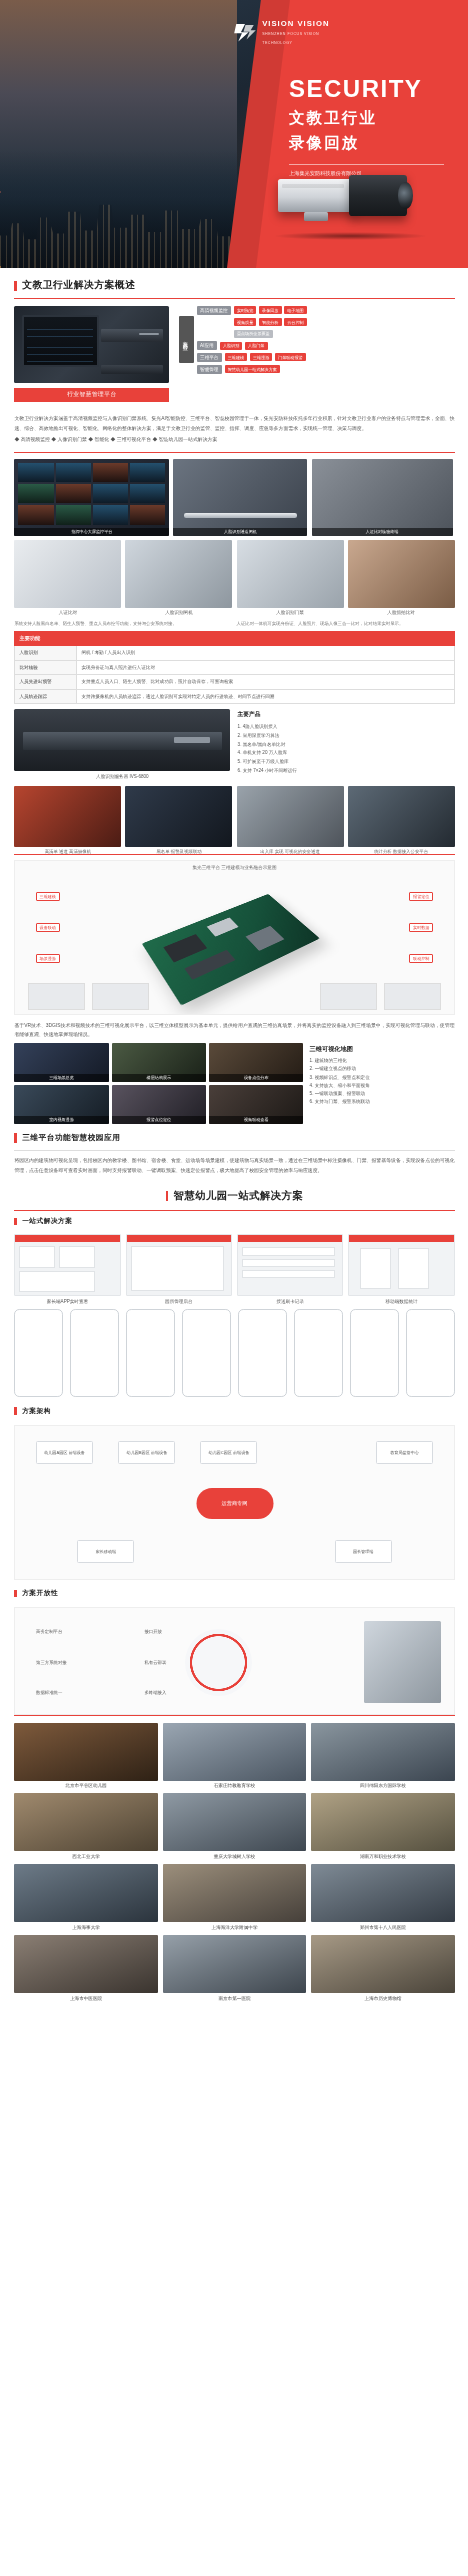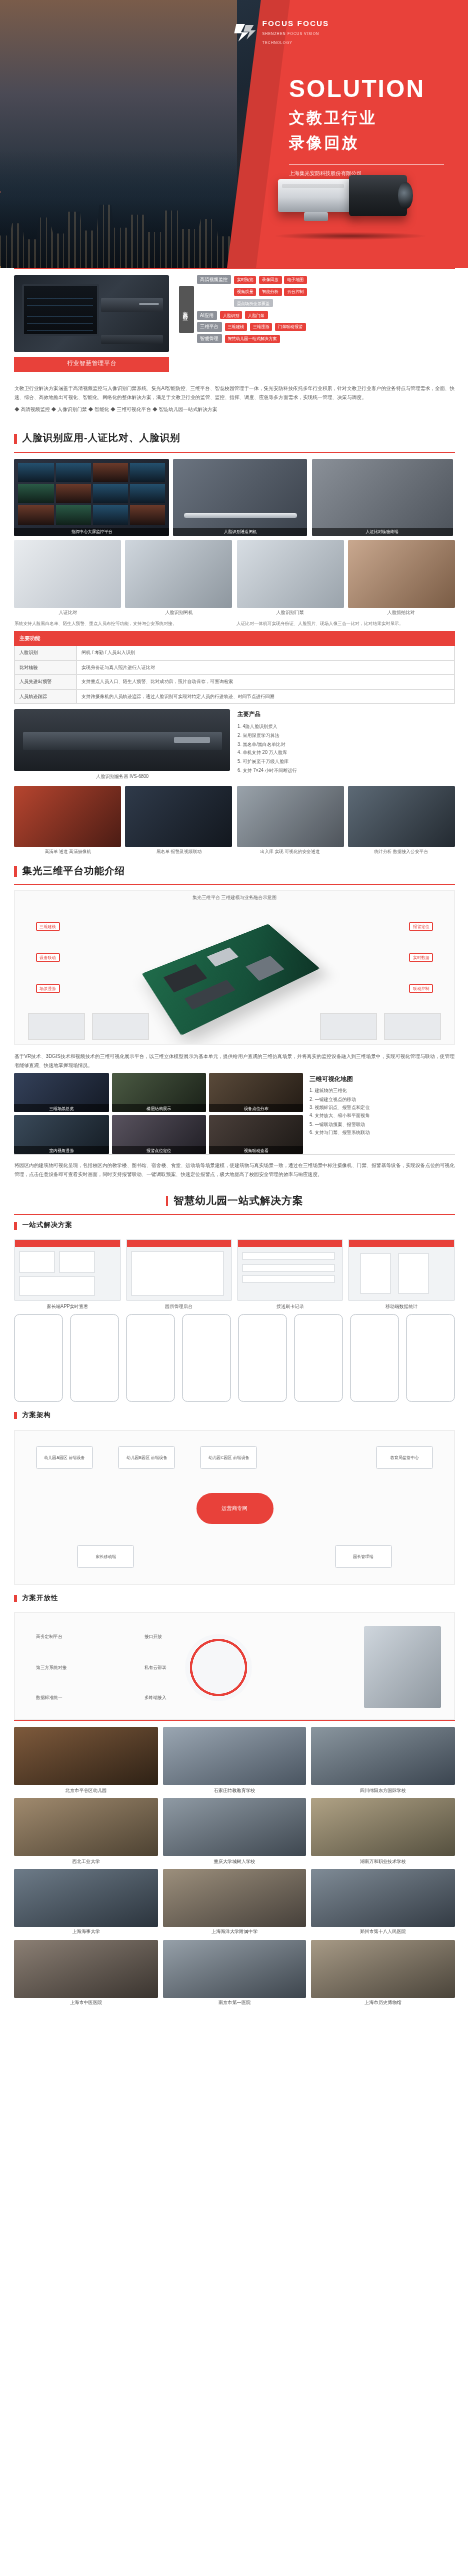--- a/index.html
+++ b/index.html
@@ -363,43 +363,47 @@
     <div class="hero-red-dark"></div>
 
     <div class="logo-box">
       <span class="logo-mark">
         <svg width="24" height="20.6" viewBox="0 0 46 40">
           <path d="M6 4 L23 4 L15 20 L30 20 L10 38 L17 22 L2 22 Z" fill="#ffffff"></path>
           <path d="M24 6 L40 6 L34 16 L44 16 L26 34 L32 19 L20 19 Z" fill="#ffffff" opacity=".75"></path>
         </svg>
       </span>
       <span>
-        <span class="logo-text">FOCUS FOCUS</span><br>
+        <span class="logo-text">VISION VISION</span><br>
         <span class="logo-sub">SHENZHEN FOCUS VISION TECHNOLOGY</span>
       </span>
     </div>
 
     <div class="hero-title">
-      <h1>SOLUTION</h1>
+      <h1>SECURITY</h1>
       <div class="cn1">文教卫行业</div>
       <div class="cn2">录像回放</div>
       <div class="rule"></div>
       <div class="desc">上海集光安防科技股份有限公司</div>
       <div class="desc-en">SHANGHAI FOCUSVISION SECURITY TECHNOLOGY CO.,LTD</div>
     </div>
 
     <div class="hero-cam">
       <div class="hero-shadow"></div>
       <div class="cam-body"></div>
       <div class="cam-lens"></div>
       <div class="cam-mount"></div>
     </div>
   </div>
 
   <div class="sec">
+    <div class="sec-title">
+      <span class="bar"></span>
+      <h2>文教卫行业解决方案概述</h2>
+    </div>
     <div class="hr-red"></div>
 
     <div class="overview-top" style="padding-top:6.2px;">
       <div class="ov-left">
         <div class="device-img">
           <span class="screen"></span>
           <span class="nvr"></span>
           <span class="kbd"></span>
         </div>
         <div class="ov-tag">行业智慧管理平台</div>
@@ -462,24 +466,20 @@
           </div>
         </div>
       </div>
     </div>
 
     <div class="ov-text">文教卫行业解决方案涵盖于高清视频监控与人像识别门禁系统、集光AI智能防控、三维平台、智慧校园管理于一体，集光安防科技依托多年行业积累，针对文教卫行业客户的业务特点与管理需求，全面、快速、综合、高效地推出可视化、智能化、网络化的整体解决方案，满足于文教卫行业的监管、监控、指挥、调度、应急等多方面需求，实现统一管理、决策与调度。</div>
     <div class="ov-bullets">◆ 高清视频监控 ◆ 人像识别门禁 ◆ 智能化 ◆ 三维可视化平台 ◆ 智慧幼儿园一站式解决方案</div>
   </div>
 
   <div class="sec">
-    <div class="sec-title">
-      <span class="bar"></span>
-      <h2>人脸识别应用-人证比对、人脸识别</h2>
-    </div>
     <div class="hr-red"></div>
 
     <div class="photo-grid-3" style="margin-top:6.2px;">
       <div class="ph p1">
         <span class="mon-wall">
             <i></i>
             <i></i>
             <i></i>
             <i></i>
             <i></i>
@@ -568,24 +568,20 @@
     </div>
     <div class="scene-cap">
       <span>高清单 通道 高清摄像机</span>
       <span>黑名单 报警及视频联动</span>
       <span>出入库 实现 可视化的安全通道</span>
       <span>统计分析 数据接入公安平台</span>
     </div>
   </div>
 
   <div class="sec">
-    <div class="sec-title">
-      <span class="bar"></span>
-      <h2>集光三维平台功能介绍</h2>
-    </div>
     <div class="hr-red"></div>
 
     <div class="diagram">
       <div class="d-title">集光三维平台 三维建模与业务融合示意图</div>
       <div class="d-board">
           <i></i>
           <i></i>
           <i></i>
           <i></i>
         </div>
@@ -628,20 +624,24 @@
         <div class="t">三维可视化地图</div>
         <div style="white-space:pre-line;">1. 建筑物的三维化
 2. 一键建立视点的移动
 3. 视频标识点、报警点和定位
 4. 支持放大、缩小和平面视角
 5. 一键联动预案、报警联动
 6. 支持与门禁、报警系统联动</div>
       </div>
     </div>
 
+    <div class="sec-title" style="padding-top:9.3px;">
+      <span class="bar"></span>
+      <h2 style="font-size:7.7px;">三维平台功能智慧校园应用</h2>
+    </div>
     <div class="hr-gray"></div>
     <div class="txt3d">将园区内的建筑物可视化呈现，包括校区内的教学楼、图书馆、宿舍楼、食堂、运动场等场景建模，使建筑物与真实场景一致，通过在三维场景中标注摄像机、门禁、报警器等设备，实现设备点位的可视化管理，点击任意设备即可查看实时画面，同时支持报警联动、一键调取预案、快速定位报警点，极大地提高了校园安全管理的效率与响应速度。</div>
   </div>
 
   <div class="sec">
     <div class="sec-title center">
       <span class="bar"></span>
       <h2>智慧幼儿园一站式解决方案</h2>
     </div>
     <div class="hr-red"></div>

